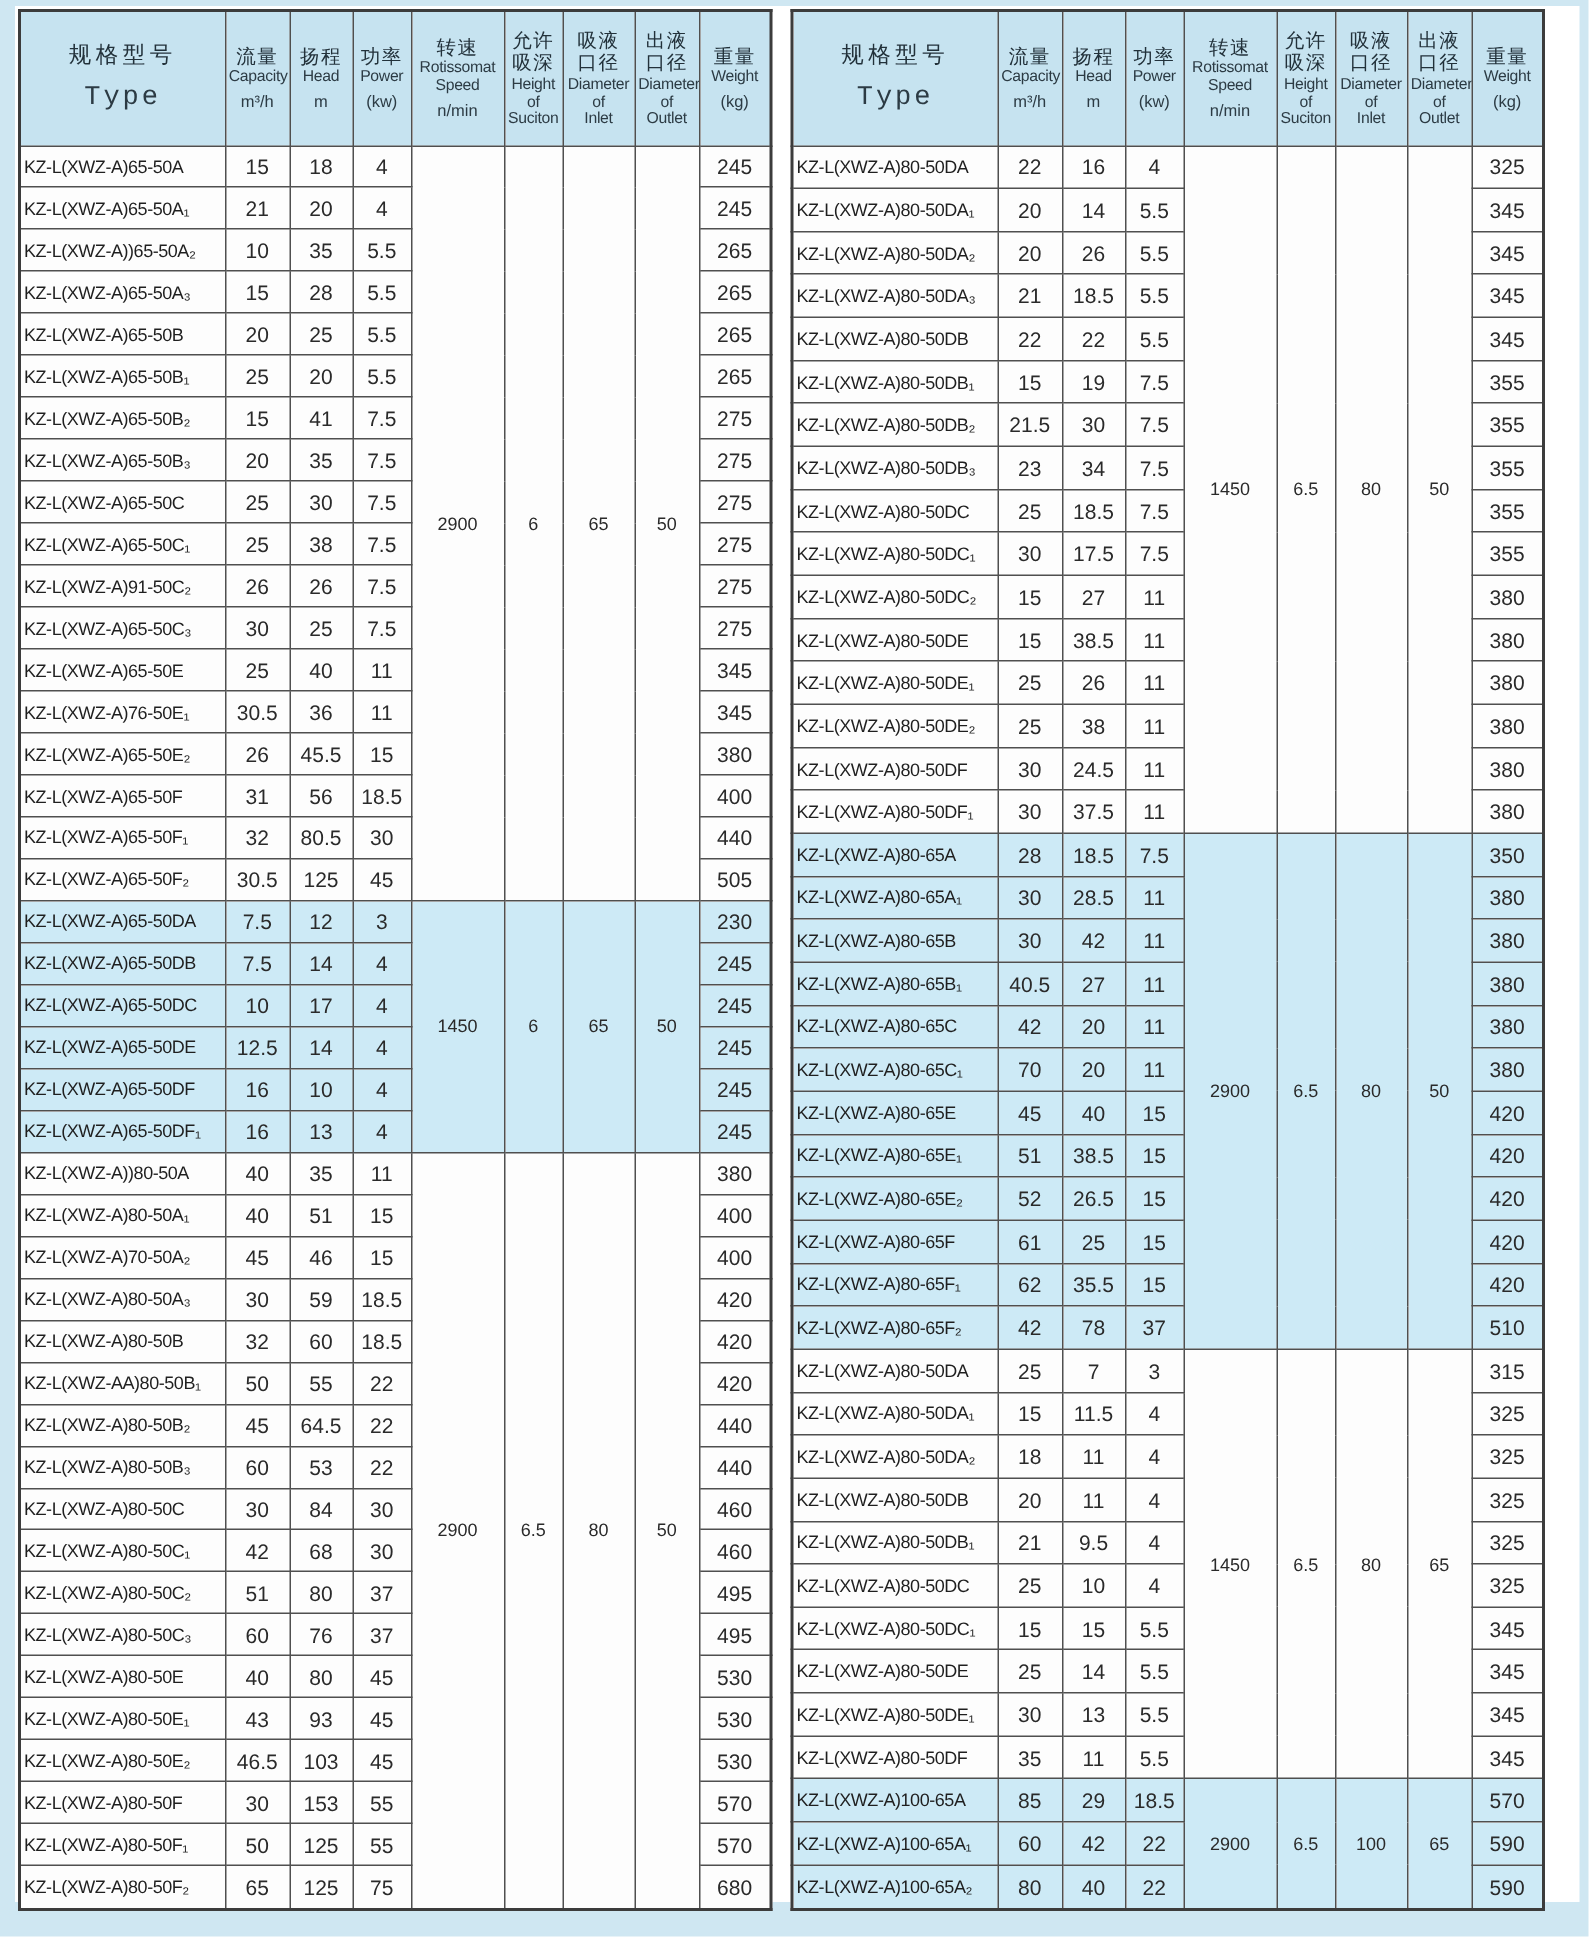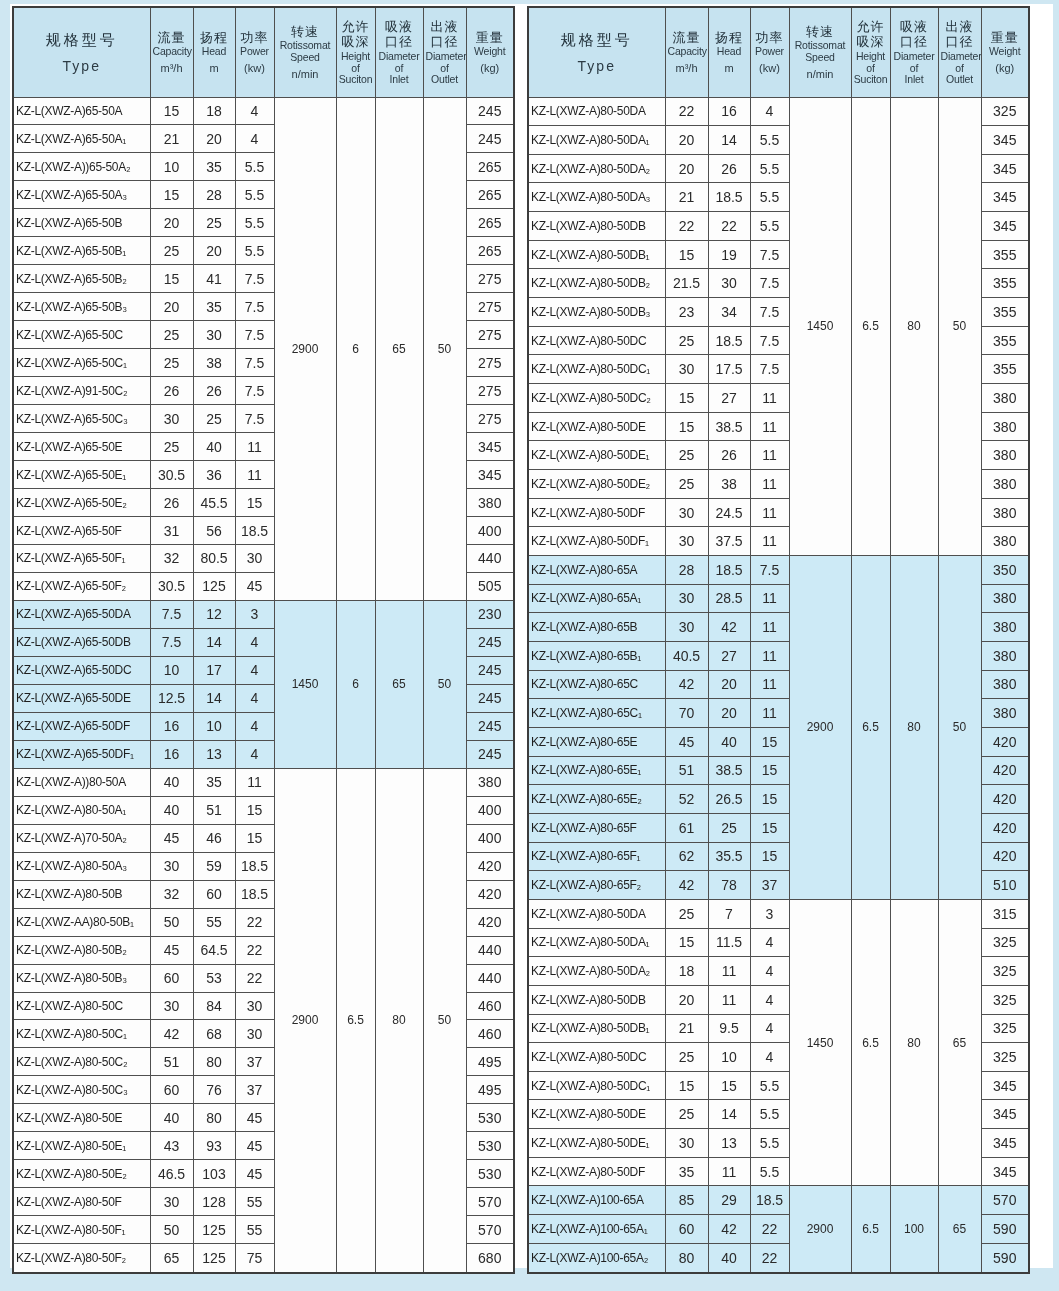--- a/index.html
+++ b/index.html
@@ -41,21 +41,21 @@
     white-space:pre-line;letter-spacing:1px;color:#22313a;
   }
   th .en{
     display:block;font-size:10.5px;line-height:1.1;
     white-space:pre-line;letter-spacing:-0.2px;margin-top:1px;color:#2c3b44;
   }
   th .unit{
     display:block;font-size:11px;line-height:1.2;margin-top:4px;color:#2c3b44;
   }
   th.h-type .cn{font-size:15px;letter-spacing:3px;}
-  th.h-type .en{font-size:14px;letter-spacing:2px;margin-top:10px;}
+  th.h-type .en{font-size:18px;letter-spacing:2px;margin-top:10px;font-family:Liberation Mono, monospace;}
   td.c-type{
     font-size:12px;letter-spacing:-0.3px;
     text-align:left;padding-left:4px;white-space:nowrap;
     color:#1f1f1f;
   }
   td.c-num{
     font-size:14px;text-align:center;color:#2a2a2a;
   }
   td.c-merge{font-size:12px;}
   td.band{background:#cdeaf6;}
@@ -224,21 +224,21 @@
           <td class="c-num c-weight">275</td>
         </tr>
         <tr>
           <td class="c-type">KZ-L(XWZ-A)65-50E</td>
           <td class="c-num">25</td>
           <td class="c-num">40</td>
           <td class="c-num">11</td>
           <td class="c-num c-weight">345</td>
         </tr>
         <tr>
-          <td class="c-type">KZ-L(XWZ-A)65-50E₁</td>
+          <td class="c-type">KZ-L(XWZ-A)76-50E₁</td>
           <td class="c-num">30.5</td>
           <td class="c-num">36</td>
           <td class="c-num">11</td>
           <td class="c-num c-weight">345</td>
         </tr>
         <tr>
           <td class="c-type">KZ-L(XWZ-A)65-50E₂</td>
           <td class="c-num">26</td>
           <td class="c-num">45.5</td>
           <td class="c-num">15</td>
@@ -416,21 +416,21 @@
         <tr>
           <td class="c-type">KZ-L(XWZ-A)80-50E₂</td>
           <td class="c-num">46.5</td>
           <td class="c-num">103</td>
           <td class="c-num">45</td>
           <td class="c-num c-weight">530</td>
         </tr>
         <tr>
           <td class="c-type">KZ-L(XWZ-A)80-50F</td>
           <td class="c-num">30</td>
-          <td class="c-num">128</td>
+          <td class="c-num">153</td>
           <td class="c-num">55</td>
           <td class="c-num c-weight">570</td>
         </tr>
         <tr>
           <td class="c-type">KZ-L(XWZ-A)80-50F₁</td>
           <td class="c-num">50</td>
           <td class="c-num">125</td>
           <td class="c-num">55</td>
           <td class="c-num c-weight">570</td>
         </tr>

